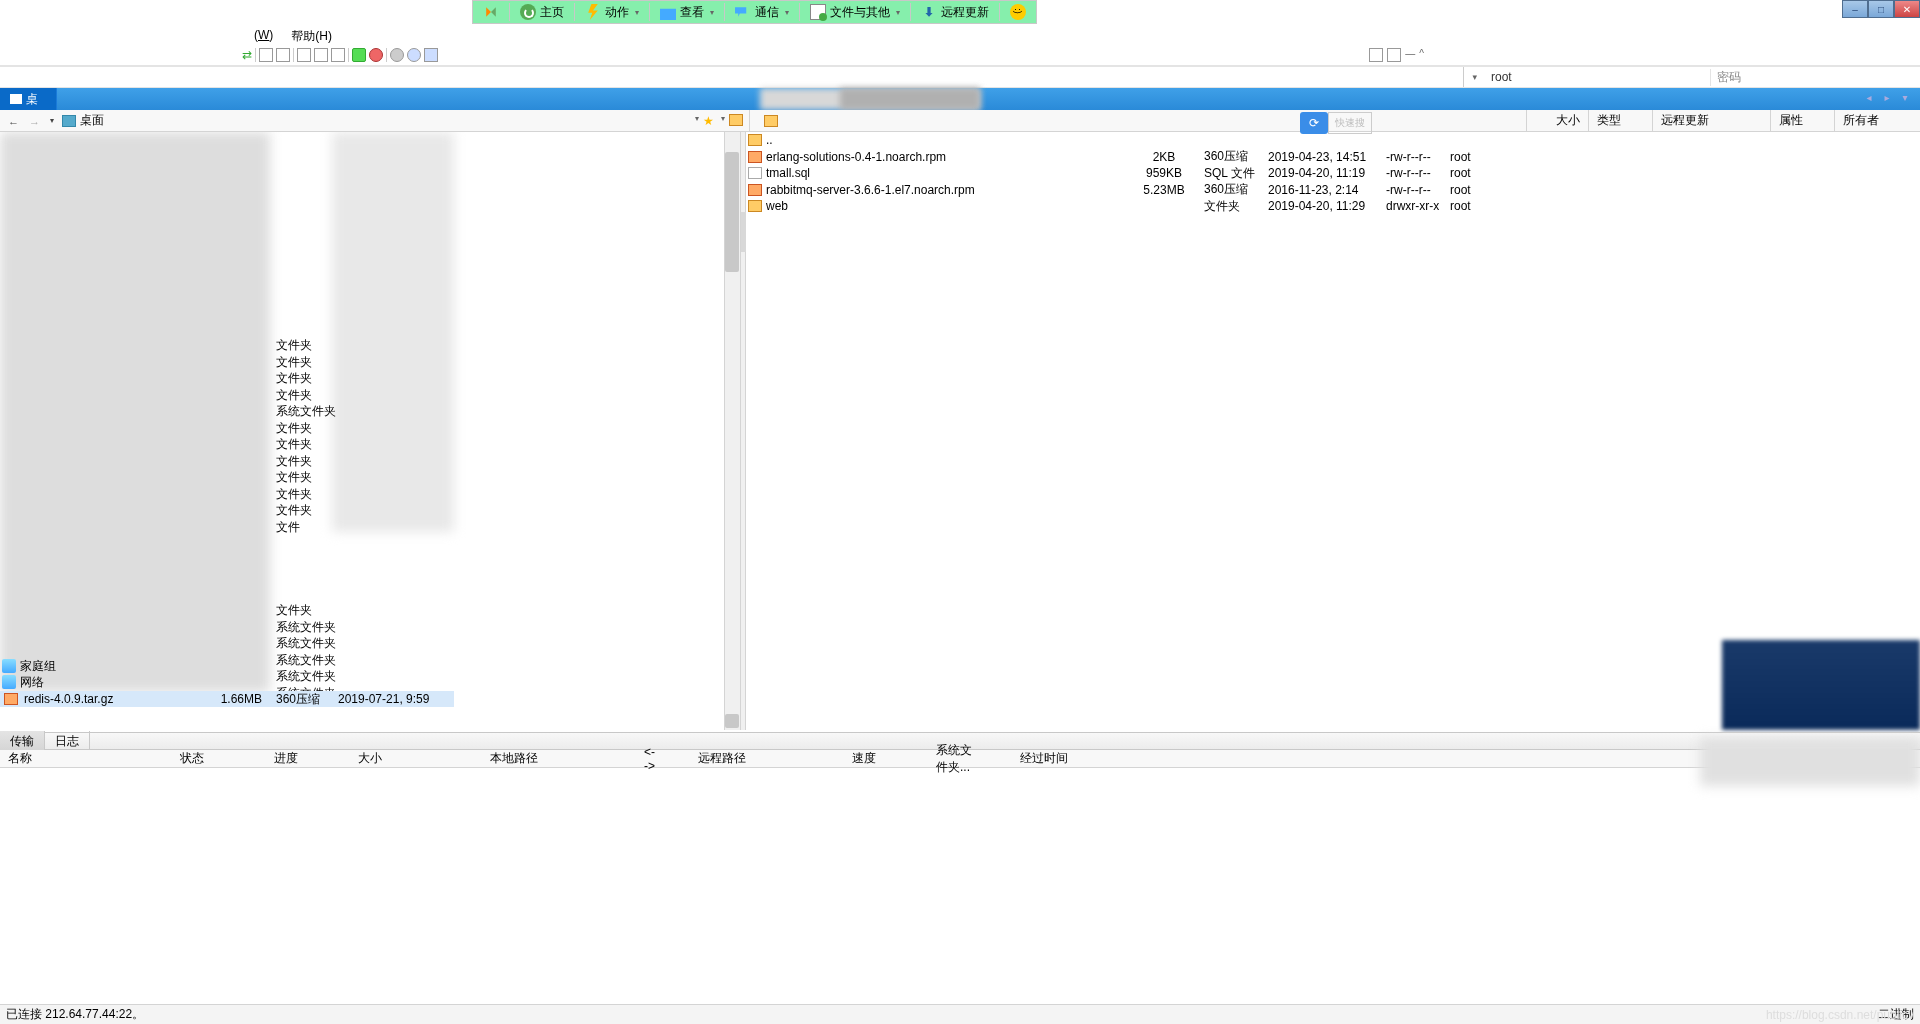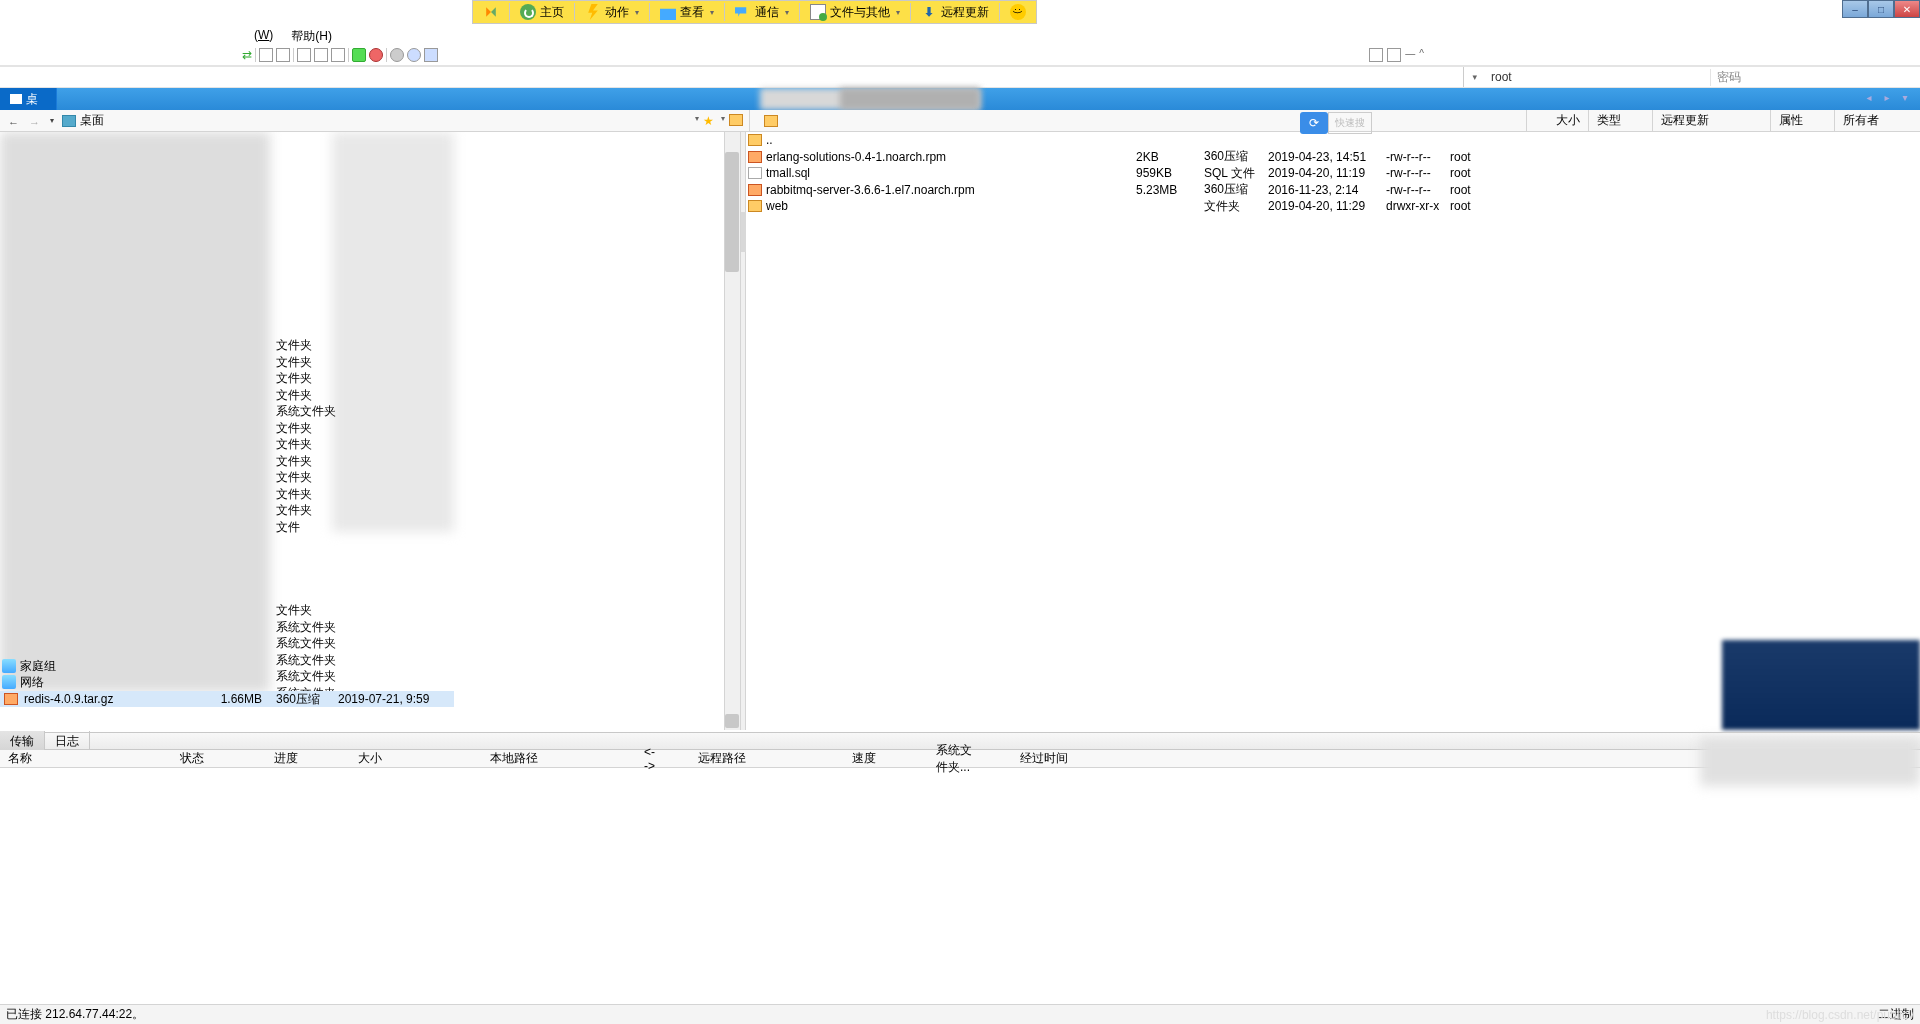--- a/index.html
+++ b/index.html
@@ -4,21 +4,21 @@
 <style>
 * { margin: 0; padding: 0; box-sizing: border-box; font-family: "Microsoft YaHei", "SimSun", Arial, sans-serif; font-size: 12px; }
 body { background: #fff; width: 1920px; height: 1024px; overflow: hidden; position: relative; }
 
 .window-controls { position: absolute; top: 0; right: 0; display: flex; height: 18px; z-index: 100; }
 .window-controls div { width: 26px; height: 18px; display: flex; align-items: center; justify-content: center; border: 1px solid #4f6d8f; font-size: 10px; }
 .wc-min { background: linear-gradient(#a8c8e8, #7ba8d8); color: #2a4a7a; }
 .wc-max { background: linear-gradient(#a8c8e8, #7ba8d8); color: #2a4a7a; }
 .wc-close { background: linear-gradient(#e88, #c44); color: #fff; }
 
-.main-toolbar { position: absolute; top: 0; left: 472px; height: 24px; background: #fde047; border: 1px solid #c8c8c8; display: flex; align-items: center; padding: 0 4px; gap: 2px; z-index: 50; }
+.main-toolbar { position: absolute; top: 0; left: 472px; height: 24px; background: #86efac; border: 1px solid #c8c8c8; display: flex; align-items: center; padding: 0 4px; gap: 2px; z-index: 50; }
 .main-toolbar .btn { display: flex; align-items: center; gap: 4px; padding: 2px 6px; cursor: pointer; font-size: 12px; }
 .main-toolbar .sep { width: 1px; height: 18px; background: #c8c8c8; margin: 0 2px; }
 .main-toolbar .drop { margin-left: 2px; font-size: 8px; color: #666; }
 
 .tb-icon { width: 16px; height: 16px; display: inline-block; }
 .ic-scissors { background: linear-gradient(90deg, #f80 50%, #6a6 50%); clip-path: polygon(20% 20%, 80% 80%, 80% 20%, 20% 80%); }
 .ic-home { background: #5a5; border-radius: 50%; position: relative; }
 .ic-home::after { content: ""; position: absolute; left: 4px; top: 4px; width: 6px; height: 6px; border: 2px solid #fff; border-radius: 50%; border-top-color: transparent; }
 .ic-bolt { background: #fb0; clip-path: polygon(40% 0, 80% 0, 50% 40%, 80% 40%, 30% 100%, 45% 55%, 20% 55%); }
 .ic-view { background: #4af; clip-path: polygon(0 30%, 100% 30%, 100% 100%, 0 100%); position: relative; }
@@ -93,21 +93,21 @@
 .local-scroll { position: absolute; right: 0; top: 0; width: 16px; height: 100%; background: #f0f0f0; border-left: 1px solid #d4d4d4; }
 .local-scroll .thumb { position: absolute; right: 1px; width: 14px; background: #c8c8c8; border-radius: 2px; }
 
 .splitter { width: 6px; height: 100%; background: #f0f0f0; border-left: 1px solid #d4d4d4; border-right: 1px solid #d4d4d4; cursor: col-resize; position: relative; }
 .splitter .handle { position: absolute; top: 80px; left: 0; width: 6px; height: 40px; background: #d8d8d8; }
 
 .remote-pane { flex: 1; height: 100%; background: #fff; position: relative; }
 .remote-pane .row { display: flex; align-items: center; height: 16.5px; font-size: 12px; }
 .remote-pane .row .f-ico { width: 14px; height: 12px; margin: 0 4px 0 2px; }
 .remote-pane .row .nm { flex: 0 0 370px; }
-.remote-pane .row .sz { width: 62px; text-align: left; padding-right: 6px; }
+.remote-pane .row .sz { width: 62px; text-align: center; padding-right: 6px; }
 .remote-pane .row .tp { width: 64px; padding-left: 6px; }
 .remote-pane .row .md { width: 118px; padding-left: 6px; }
 .remote-pane .row .at { width: 64px; padding-left: 6px; }
 .remote-pane .row .ow { width: 60px; padding-left: 6px; }
 .ico-arch { background: #fa6; border: 1px solid #c52; }
 .ico-sql { background: #fff; border: 1px solid #aaa; }
 .ico-fold { background: #fc6; border: 1px solid #c82; }
 .ico-up { background: #fc6; border: 1px solid #c82; position: relative; }
 
 .remote-blur { position: absolute; bottom: 0; right: 0; width: 198px; height: 90px; background: linear-gradient(#1a3a6a, #0a2a5a); filter: blur(2px); }

